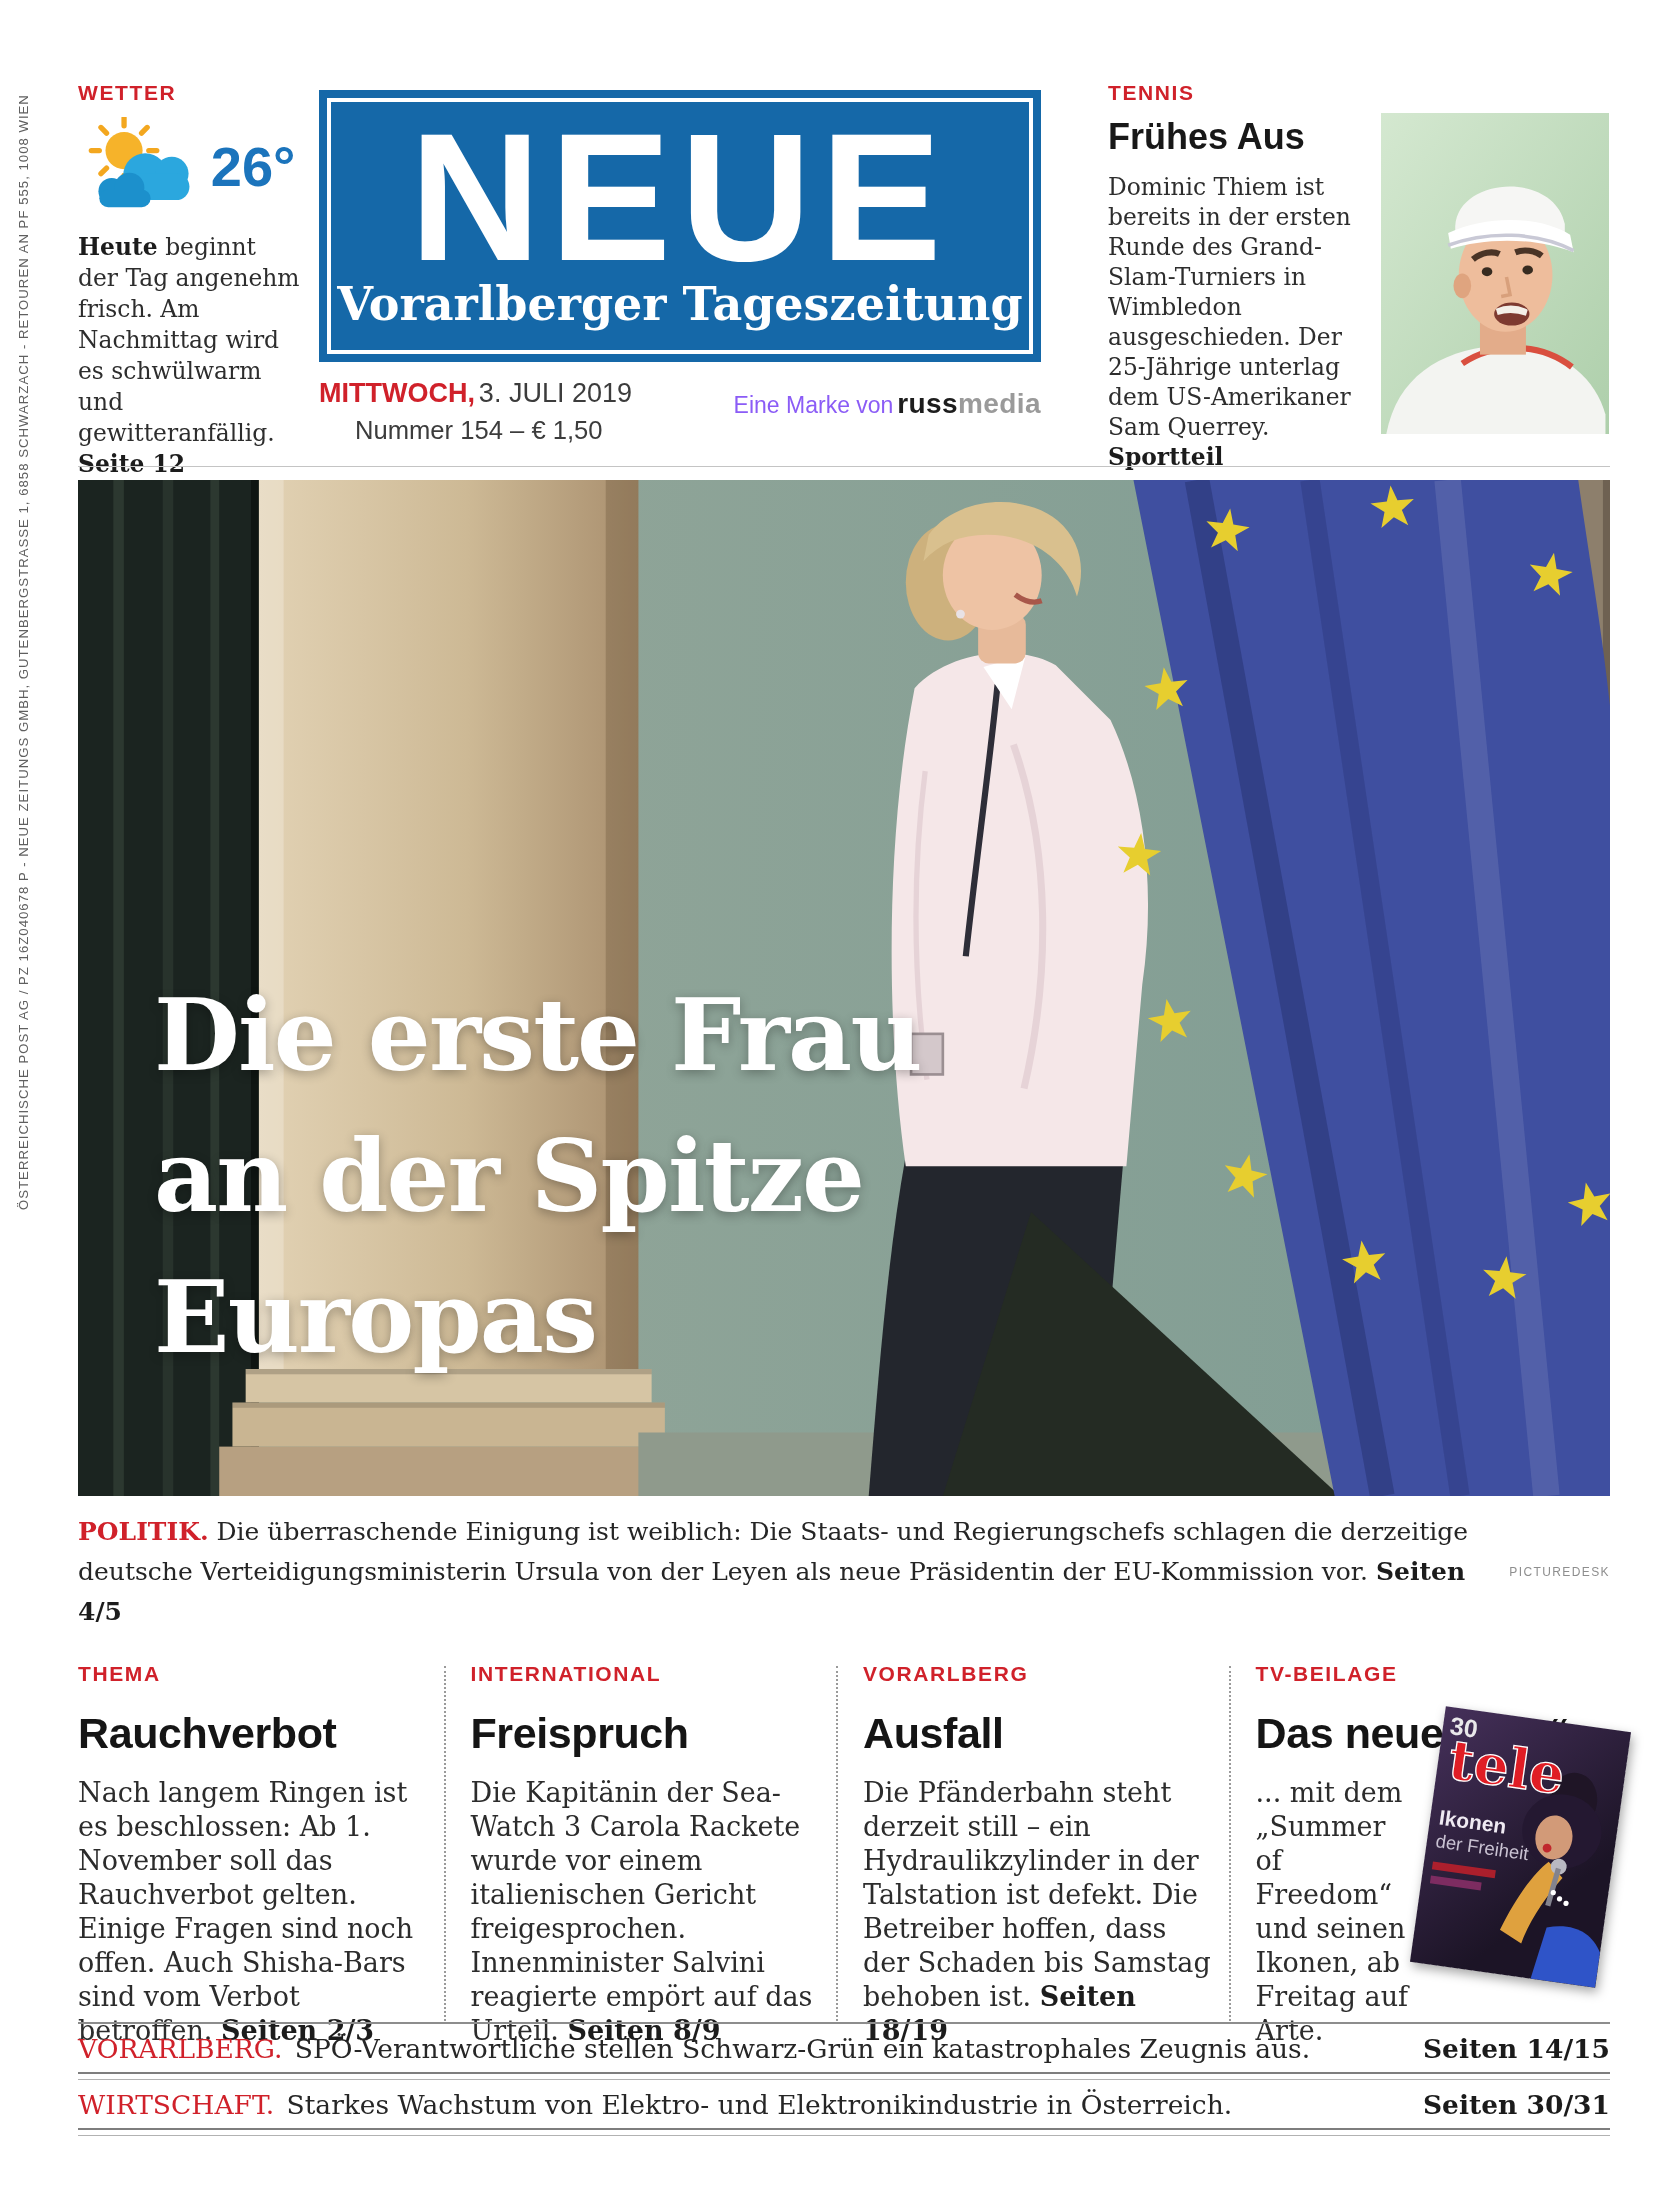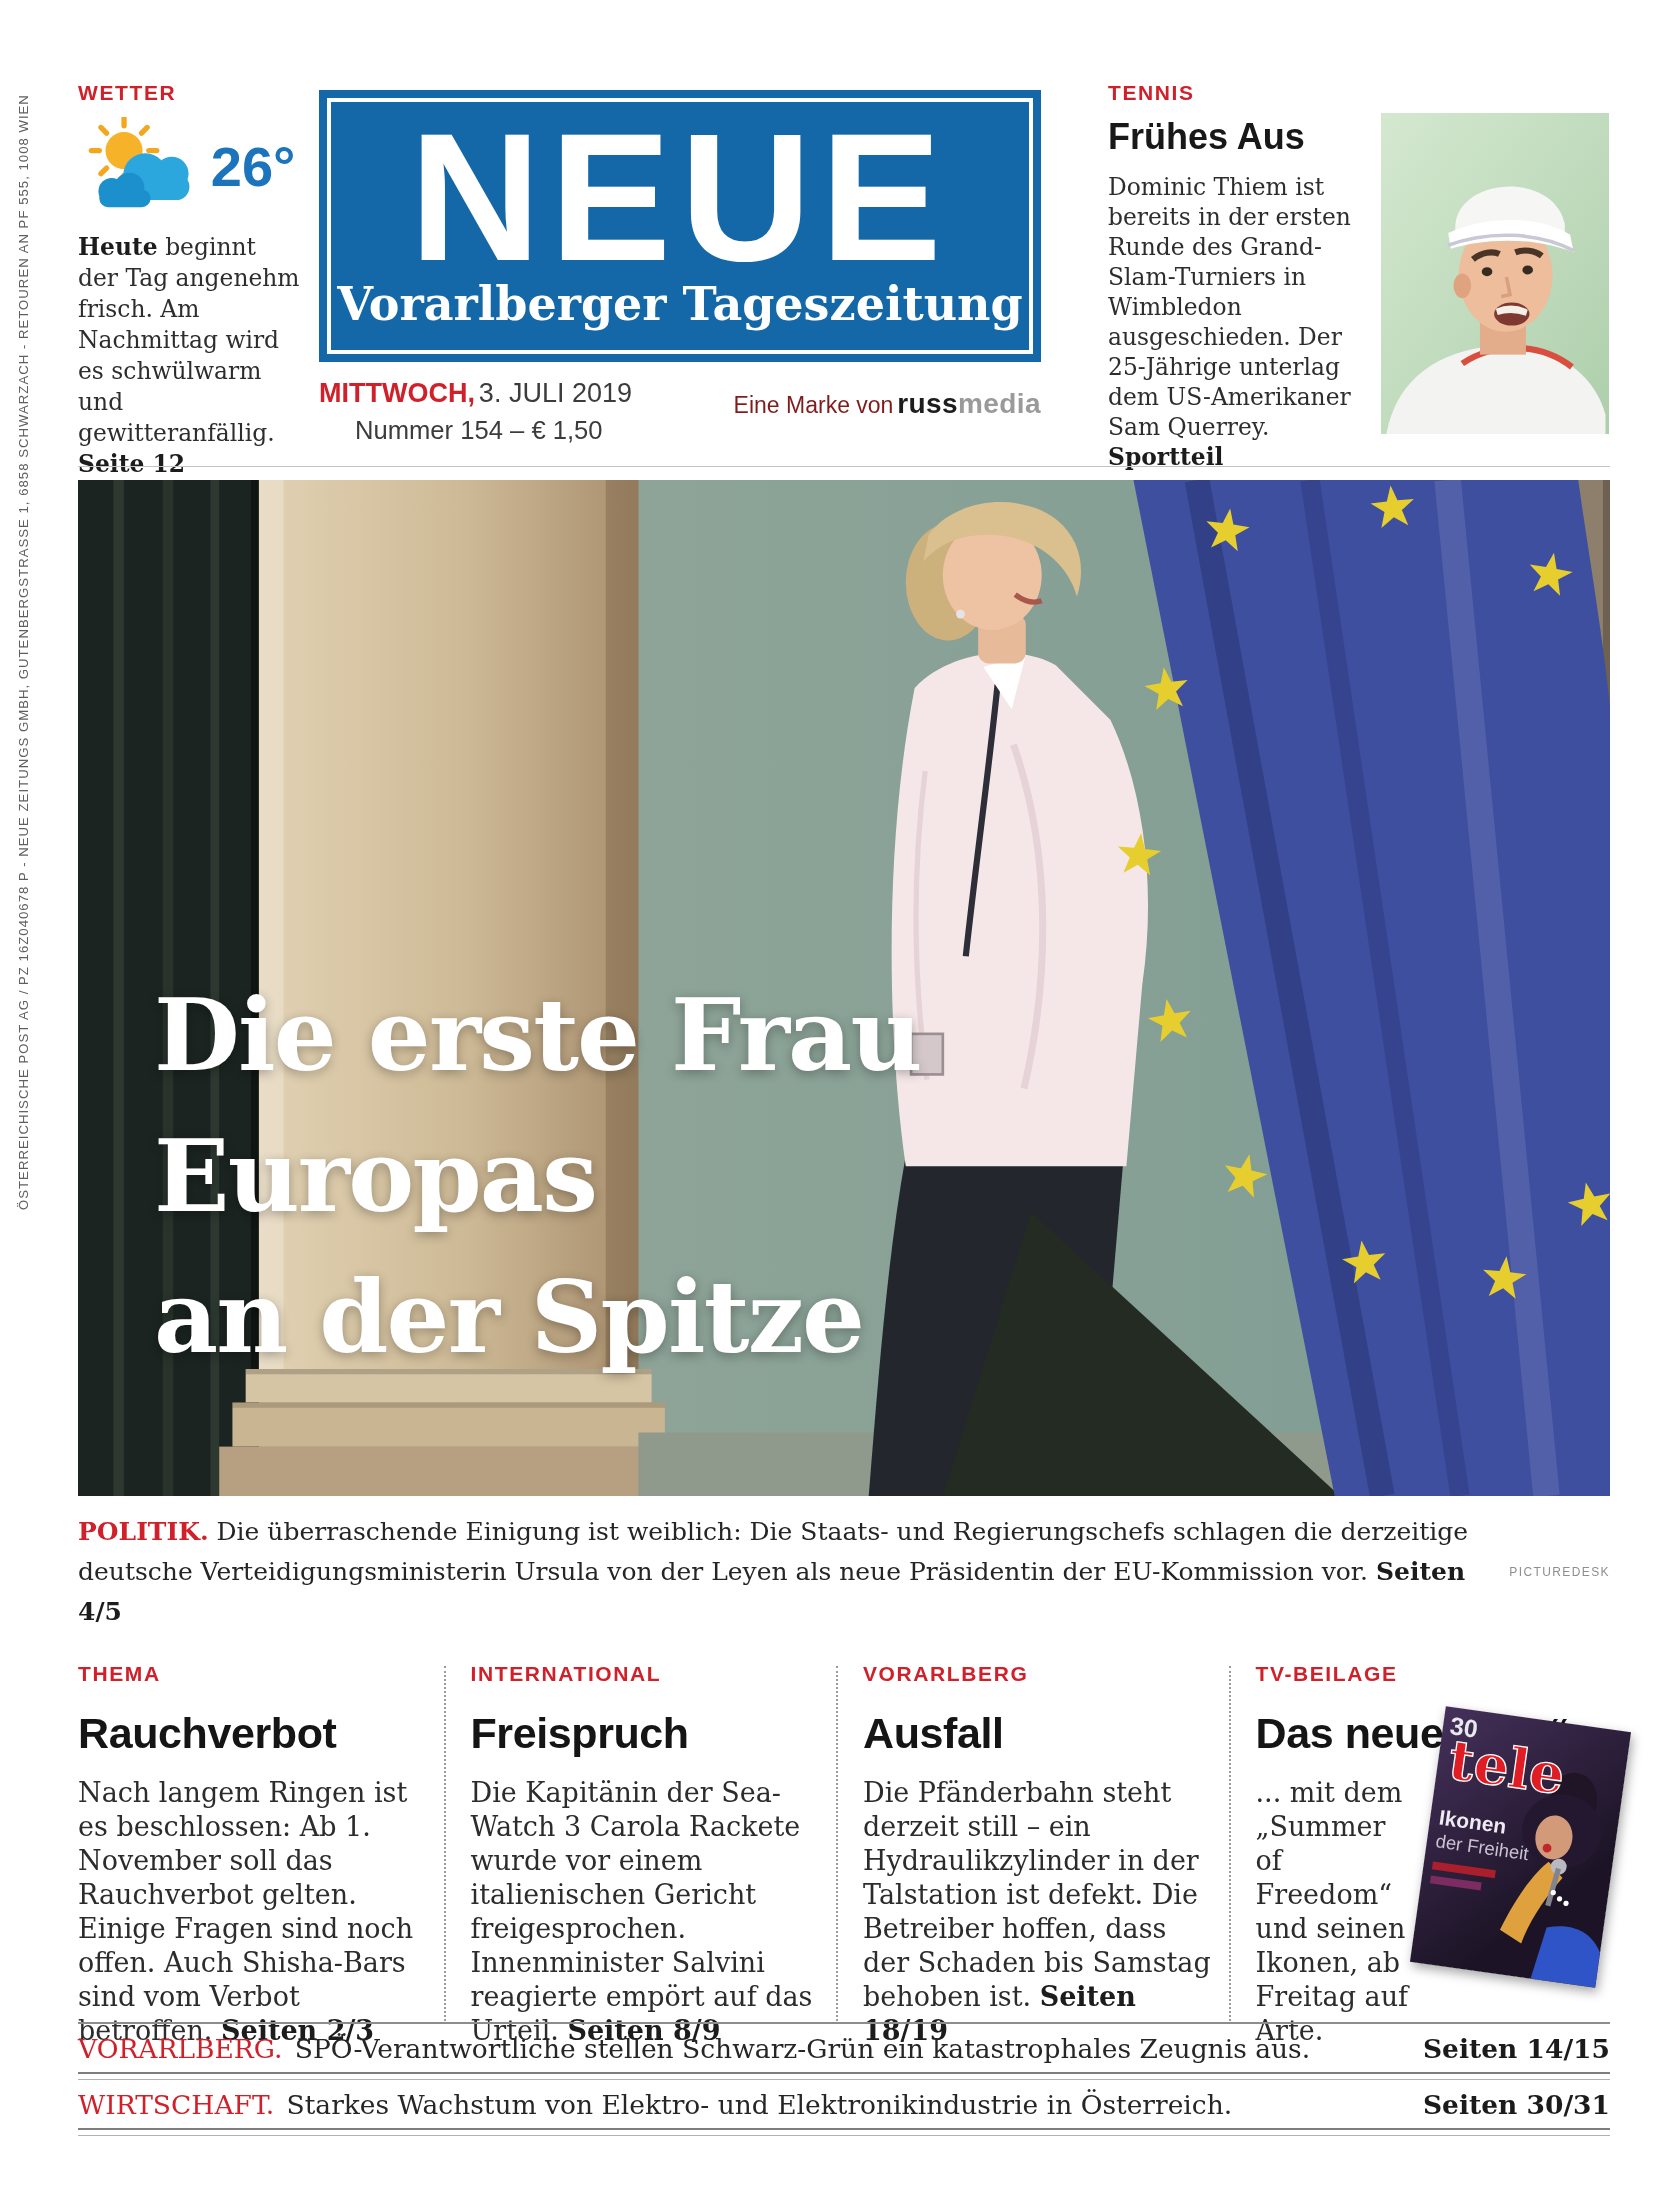--- a/index.html
+++ b/index.html
@@ -35,21 +35,21 @@
                font-size:182px; line-height:.84; letter-spacing:8.8px; color:#fff; }
   .logo-sub  { font-family:"DejaVu Serif",serif; font-weight:bold; font-size:46px; color:#fff; margin-top:3.5px; }
 
   .dateline { position:absolute; left:319px; top:378px; font-family:"Liberation Sans",sans-serif; }
   .dateline .day  { font-weight:bold; font-size:27px; color:var(--accent-red,#d0212a); }
   .dateline .date { font-size:27px; color:#3c3c3c; }
   .dateline .issue{ font-size:25.6px; color:#3c3c3c; margin-top:7px;margin-left:36px; }
 
   .brand { position:absolute; left:720px; top:388px; width:321px; text-align:right;
            font-family:"Liberation Sans",sans-serif; }
-  .brand .pre   { font-size:23px; color:#7f1d1d; }
+  .brand .pre   { font-size:23px; color:#8b5cf6; }
   .brand .bold  { font-size:28px; font-weight:bold; color:#1d1d1d; letter-spacing:0.4px; }
   .brand .light { font-size:28px; font-weight:bold; color:#9a9a9a; letter-spacing:0.4px; }
 
   
   .tennis { position:absolute; left:1108px; top:81px; width:501px; }
   .tennis h2 { font-family:"Liberation Sans",sans-serif; font-weight:bold; font-size:36px;
                color:#181818; margin:10.6px 0 14px; }
   .tennis p { width:266px; font-size:23.4px; line-height:30px; color:#2d2d2d; }
   .tennis-photo { position:absolute; right:0; top:32px; width:228px; height:321px; }
 
@@ -257,22 +257,22 @@
         <use href="#star" class="star" transform="translate(1202,426) rotate(6)"></use>
         <use href="#star" class="star" transform="translate(1238,614) rotate(-10)"></use>
         <use href="#star" class="star" transform="translate(1322,790) rotate(12)"></use>
         <use href="#star" class="star" transform="translate(1458,888) rotate(-8)"></use>
         <use href="#star" class="star" transform="translate(1616,906) rotate(6)"></use>
         <use href="#star" class="star" transform="translate(1714,822) rotate(-12)"></use>
       </g>
     </svg>
     <div class="hero-headline">
       <div class="hero-line">Die erste Frau</div>
+      <div class="hero-line">an der Spitze</div>
       <div class="hero-line">Europas</div>
-      <div class="hero-line">an der Spitze</div>
     </div>
   </div>
 
   <div class="politik">
     <p><span class="kick">POLITIK.</span> <span>Die überraschende Einigung ist weiblich: Die Staats- und Regierungschefs schlagen die derzeitige deutsche Verteidigungsministerin Ursula von der Leyen als neue Präsidentin der EU-Kommission vor.</span> <b>Seiten 4/5</b></p>
     <div class="credit">PICTUREDESK</div>
   </div>
 
   <div class="sections">
 

